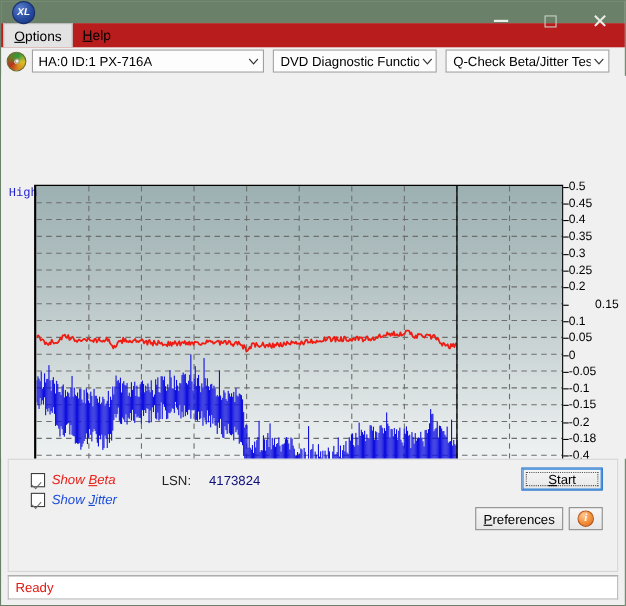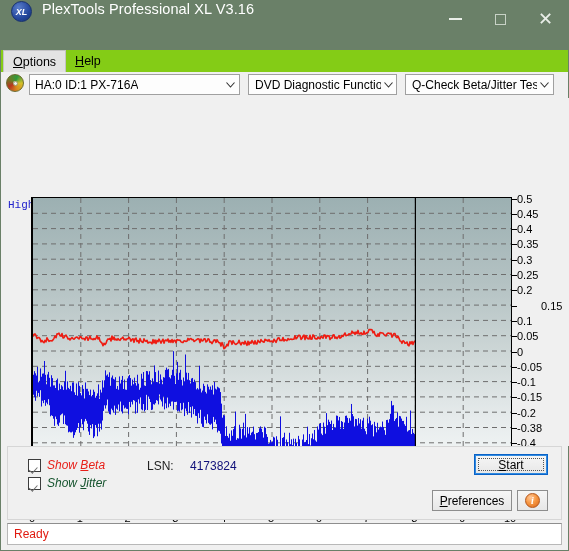--- a/index.html
+++ b/index.html
@@ -13,22 +13,22 @@
   }
   .window{
     position:absolute;left:0;top:0;width:569px;height:551px;
     background:#f0f0f0;
     box-sizing:border-box;
     border:1px solid #6a8068;
     display:flex;flex-direction:column;
   }
   
   .titlebar{
-    height:49px;background:#6a8068;
-    display:flex;align-items:flex-start;
+    height:20px;background:#6a8068;
+    display:flex;align-items:center;
     flex:0 0 auto;position:relative;
   }
   .app-icon{
     width:21px;height:21px;border-radius:50%;
     margin-left:10px;
     background:radial-gradient(circle at 35% 30%,#5a7ecb 0%,#24479c 60%,#17306e 100%);
     border:1px solid #17306e;
     color:#fff;font-size:9px;font-weight:bold;font-style:italic;
     display:flex;align-items:center;justify-content:center;
     box-sizing:border-box;
@@ -39,32 +39,32 @@
     letter-spacing:.1px;white-space:nowrap;
   }
   .wincontrols{position:absolute;right:0;top:0;height:36px;display:flex;}
   .wc{width:45px;height:36px;display:flex;align-items:center;justify-content:center;
       color:#e9eee8;font-size:15px;line-height:1;}
   .wc .dash{width:13px;height:1.5px;background:#e9eee8;display:block;}
   .wc .sq{width:11px;height:11px;border:1.5px solid #c8d2c6;display:block;box-sizing:border-box;}
   .wc .x{font-size:18px;font-weight:300;}
   
   .menubar{
-    height:22px;background:#84cc16;display:flex;align-items:stretch;
+    height:22px;background:#b91c1c;display:flex;align-items:stretch;
     flex:0 0 auto;padding-left:2px;
   }
   .menuitem{
     padding:0 9px;display:flex;align-items:center;font-size:12.5px;color:#000;
     box-sizing:border-box;
   }
   .menuitem.active{background:#e3e3e3;border:1px solid #c4c4c4;border-bottom:none;}
   .menuitem u{text-decoration:underline;}
   
   .toolbar{
-    height:26px;display:flex;flex:0 0 auto;
+    height:26px;display:flex;align-items:center;flex:0 0 auto;
     padding:2px 4px 3px 5px;box-sizing:border-box;
   }
   .disc-icon{
     width:18px;height:18px;border-radius:50%;flex:0 0 auto;margin-right:5px;
     background:
       radial-gradient(circle at 50% 50%, #d8d8d8 0 18%, transparent 19%),
       conic-gradient(from 20deg,#2f9a3c,#d4c02a,#d88a1e,#b8341f,#6a7f26,#2f9a3c);
     border:1px solid #6b6b2e;box-sizing:border-box;
     position:relative;
   }
@@ -130,21 +130,21 @@
     width:13px;height:13px;background:#fff;border:1px solid #3c3c3c;
     box-sizing:border-box;position:relative;flex:0 0 auto;margin-right:6px;
   }
   .chkbox::after{
     content:"";position:absolute;left:2px;top:5px;width:3.5px;height:6.5px;
     border:solid #6e6e6e;border-width:0 1.6px 1.6px 0;
     transform:rotate(42deg);
   }
   .chk-lbl{font-size:12px;white-space:nowrap;}
   .chk-lbl.beta{color:#e8201a;}
-  .chk-lbl.jitter{color:#14532d;}
+  .chk-lbl.jitter{color:#1d4ed8;}
   .lsn-label{position:absolute;left:139px;top:12px;font-size:12px;color:#222;}
   .lsn-value{position:absolute;left:182px;top:12px;font-size:12px;color:#10107a;}
   .btn{
     position:absolute;background:linear-gradient(to bottom,#f6f6f6,#e7e7e7);
     border:1px solid #8d8d8d;box-sizing:border-box;
     display:flex;align-items:center;justify-content:center;
     font-size:12px;color:#000;
   }
   .btn.start{right:13px;top:7px;width:74px;height:21px;
     border:1px solid #0a62c7;box-shadow:0 0 0 1px #2f8ae0 inset;}
@@ -171,21 +171,20 @@
   }
   .statusbar span{padding-left:6px;color:#e01a0f;font-size:12px;}
 </style>
 </head>
 <body>
 
 <div class="window">
 
   <div class="titlebar">
     <div class="app-icon">XL</div>
-    <div class="title-text">PlexTools Professional XL V3.16</div>
     <div class="wincontrols">
       <div class="wc">
           <span class="dash"></span>
         </div>
       <div class="wc">
           <span class="sq"></span>
         </div>
       <div class="wc">
           <span class="x">✕</span>
         </div>
@@ -662,21 +661,21 @@
         <span style="top: 78px;">0.25</span>
         <span style="top: 93.3px;">0.2</span>
         <span style="top: 108.6px; margin-left: 24px;">0.15</span>
         <span style="top: 123.9px;">0.1</span>
         <span style="top: 139.2px;">0.05</span>
         <span style="top: 154.5px;">0</span>
         <span style="top: 169.8px;">-0.05</span>
         <span style="top: 185.1px;">-0.1</span>
         <span style="top: 200.4px;">-0.15</span>
         <span style="top: 215.7px;">-0.2</span>
-        <span style="top: 231px;">-0.38</span>
+        <span style="top: 231px;">-0.18</span>
         <span style="top: 246.3px;">-0.4</span>
         <span style="top: 261.6px;">-0.35</span>
         <span style="top: 276.9px;">-0.4</span>
         <span style="top: 292.2px;">-0.45</span>
         <span style="top: 307.5px;">-0.5</span>
       </div>
     <div id="yticks">
         <div class="ytick" style="top: 100.5px;"></div>
         <div class="ytick" style="top: 115.8px;"></div>
         <div class="ytick" style="top: 131.1px;"></div>

